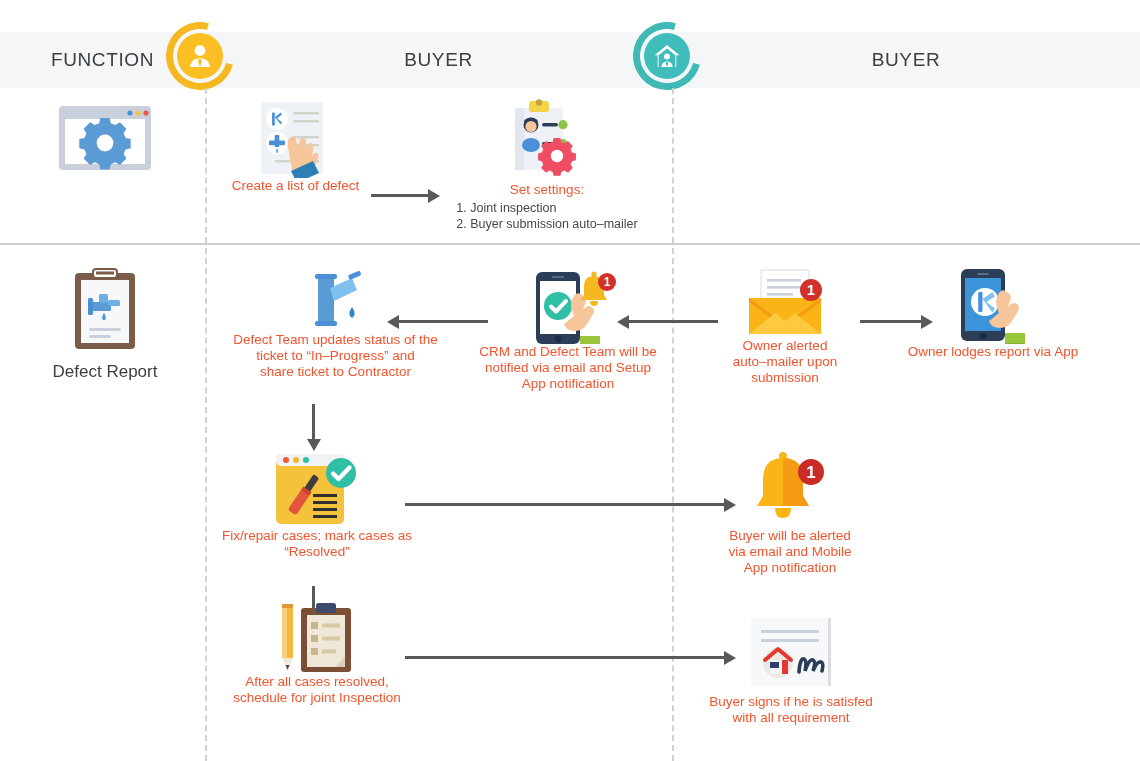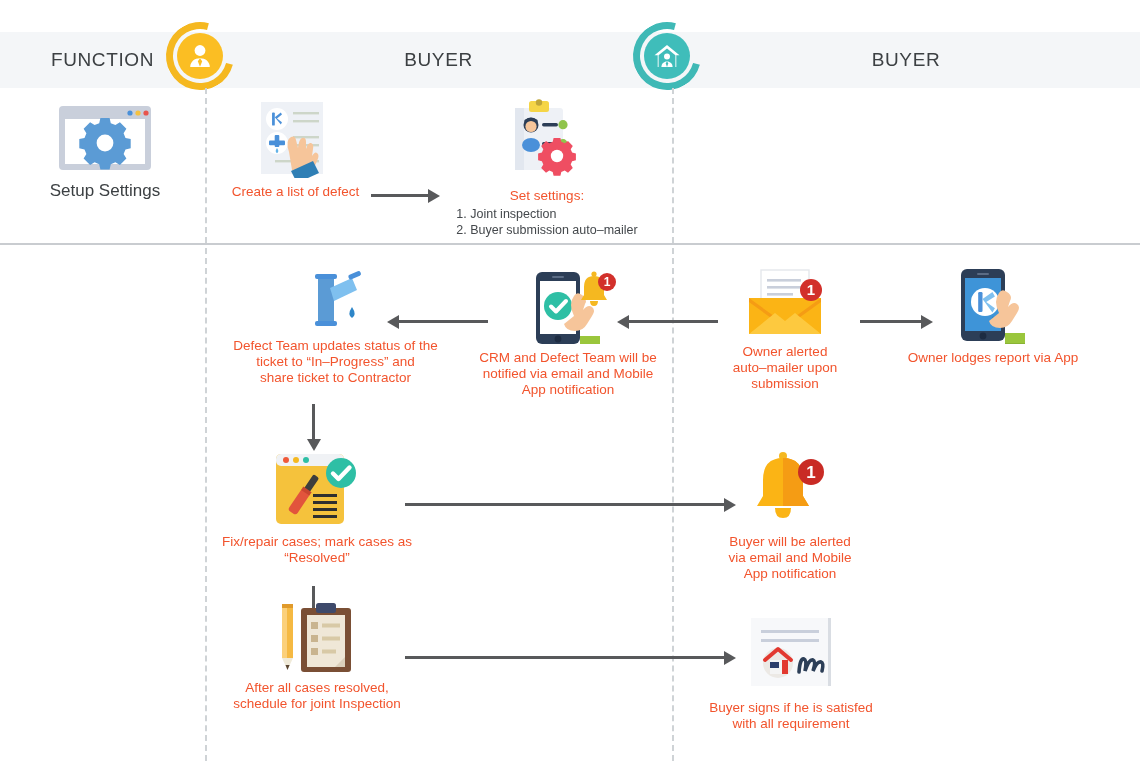--- a/index.html
+++ b/index.html
@@ -81,21 +81,20 @@
   }
   .node-art {
     position: relative;
     margin: 0 auto;
   }
   .cap {
     font-size: 13.5px;
     line-height: 16px;
     color: #f2542d;
     white-space: pre-line;
-    margin-top: 6px;
   }
   .fn-label {
     font-size: 17px;
     color: #3c4043;
     margin-top: 10px;
   }
   .numlist {
     font-size: 12.5px;
     line-height: 16px;
     color: #44484c;
@@ -181,21 +180,20 @@
         <rect x="7" y="14" width="80" height="45" fill="#ffffff"></rect>
         <circle cx="72" cy="8" r="2.6" fill="#4a90d9"></circle>
         <circle cx="80" cy="8" r="2.6" fill="#f5c242"></circle>
         <circle cx="88" cy="8" r="2.6" fill="#e8554d"></circle>
         <g fill="#5b9bd5" transform="translate(47,38)">
           <path d="M-4.6-25h9.2l1.2 5.2 4.6 1.9 4.5-2.8 6.5 6.5-2.8 4.5 1.9 4.6 5.2 1.2v9.2l-5.2 1.2-1.9 4.6 2.8 4.5-6.5 6.5-4.5-2.8-4.6 1.9-1.2 5.2h-9.2l-1.2-5.2-4.6-1.9-4.5 2.8-6.5-6.5 2.8-4.5-1.9-4.6-5.2-1.2v-9.2l5.2-1.2 1.9-4.6-2.8-4.5 6.5-6.5 4.5 2.8 4.6-1.9z"></path>
           <circle cx="0" cy="0" r="8.4" fill="#ffffff"></circle>
         </g>
       </svg>
     </div>
-    <div class="fn-label">Setup Settings</div>
   </div>
 
   <div class="node" style="left:218px; top:100px; width:155px;">
     <div class="node-art" style="width:74px;height:78px;">
       <svg width="74" height="78" viewBox="0 0 74 78" aria-hidden="true">
         <rect x="2" y="2" width="62" height="72" fill="#eef1f6"></rect>
         <circle cx="18" cy="19" r="11" fill="#ffffff"></circle>
         <g transform="translate(18,19) scale(0.55)" fill="#4a90d9">
           <rect x="-9" y="-12" width="5" height="24" rx="1.6"></rect>
           <path d="M-4 -3 L7 -12 L9 -8 L0 -1 L9 6 L7 10z"></path>
@@ -243,20 +241,40 @@
         </g>
       </svg>
     </div>
     <div class="cap">Set settings:</div>
     <div class="numlist">
       <div>1. Joint inspection</div>
       <div>2. Buyer submission auto–mailer</div>
     </div>
   </div>
 
+  <div class="node" style="left:10px; top:268px; width:190px;">
+    <div class="node-art" style="width:66px;height:84px;">
+      <svg width="66" height="84" viewBox="0 0 66 84" aria-hidden="true">
+        <rect x="3" y="5" width="60" height="76" rx="4" fill="#7a5c48"></rect>
+        <rect x="9" y="12" width="48" height="63" fill="#f7f8fa"></rect>
+        <rect x="21" y="1" width="24" height="9" rx="3" fill="#ffffff" stroke="#7a5c48" stroke-width="2"></rect>
+        <rect x="24" y="3.5" width="18" height="3" fill="#7a5c48"></rect>
+        <g transform="translate(33,38)" fill="#5b9bd5">
+          <rect x="-14" y="-4" width="20" height="9" rx="1.5"></rect>
+          <rect x="-17" y="-8" width="5" height="17" rx="1.5" fill="#4a90d9"></rect>
+          <rect x="-6" y="-12" width="9" height="9" rx="1.5" fill="#6cb0e6"></rect>
+          <rect x="3" y="-6" width="12" height="6" rx="1.5" fill="#6cb0e6"></rect>
+          <path d="M-1 7 q3.6 5.4 0 7.6 q-3.6-2.2 0-7.6z" fill="#4a90d9"></path>
+        </g>
+        <rect x="17" y="60" width="32" height="3" rx="1.5" fill="#c9cfdb"></rect>
+        <rect x="17" y="67" width="22" height="3" rx="1.5" fill="#c9cfdb"></rect>
+      </svg>
+    </div>
+    <div class="fn-label">Defect Report</div>
+  </div>
 
   <div class="node" style="left:218px; top:270px; width:235px;">
     <div class="node-art" style="width:62px;height:62px;">
       <svg width="62" height="62" viewBox="0 0 62 62" aria-hidden="true">
         <rect x="10" y="4" width="22" height="5" rx="2" fill="#4a90d9"></rect>
         <rect x="13" y="9" width="16" height="42" fill="#5b9bd5"></rect>
         <rect x="10" y="51" width="22" height="5" rx="2" fill="#4a90d9"></rect>
         <path d="M25 18 L47 8 L52 20 L29 31z" fill="#7fc0ef"></path>
         <rect x="43" y="3" width="13" height="5" rx="2" fill="#4a90d9" transform="rotate(-24 49 5)"></rect>
         <path d="M47 37 q5.2 7.8 0 11 q-5.2-3.2 0-11z" fill="#2e86c8"></path>
@@ -286,21 +304,21 @@
         <g transform="translate(80,12)">
           <path d="M0 2 q10 0 10 11 l0 8 l3 5 h-26 l3-5 l0-8 q0-11 10-11z" fill="#f5b820"></path>
           <path d="M-4 27 q0 5 4 5 q4 0 4-5z" fill="#f5b820"></path>
           <circle cx="0" cy="0" r="2.6" fill="#f5b820"></circle>
           <circle cx="13" cy="8" r="9" fill="#d2302b"></circle>
           <text x="13" y="12" font-family="Liberation Sans, sans-serif" font-size="12" font-weight="bold" fill="#ffffff" text-anchor="middle">1</text>
         </g>
       </svg>
     </div>
     <div class="cap">CRM and Defect Team will be
-notified via email and Mobile
+notified via email and Setup
 App notification</div>
   </div>
 
   <div class="arrow-h left" style="left:628px; top:320px; width:90px;"></div>
 
   <div class="node" style="left:700px; top:268px; width:170px;">
     <div class="node-art" style="width:84px;height:70px;">
       <svg width="84" height="70" viewBox="0 0 84 70" aria-hidden="true">
         <rect x="18" y="2" width="48" height="38" fill="#ffffff" stroke="#e4e7ec" stroke-width="1.4"></rect>
         <rect x="24" y="11" width="34" height="2.6" fill="#c9cfdb"></rect>

